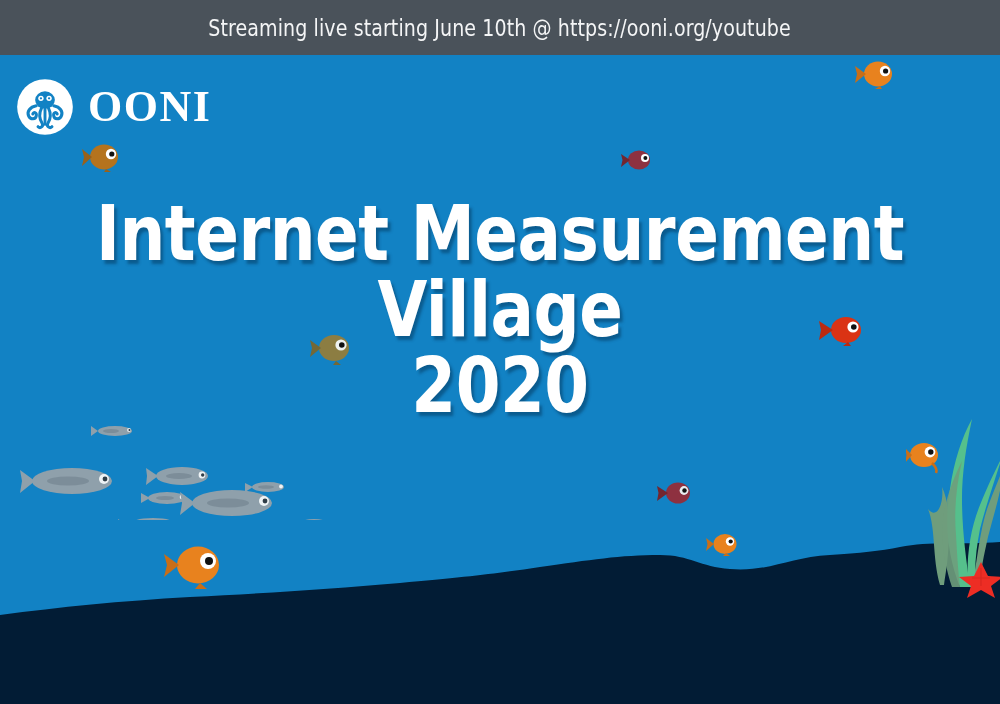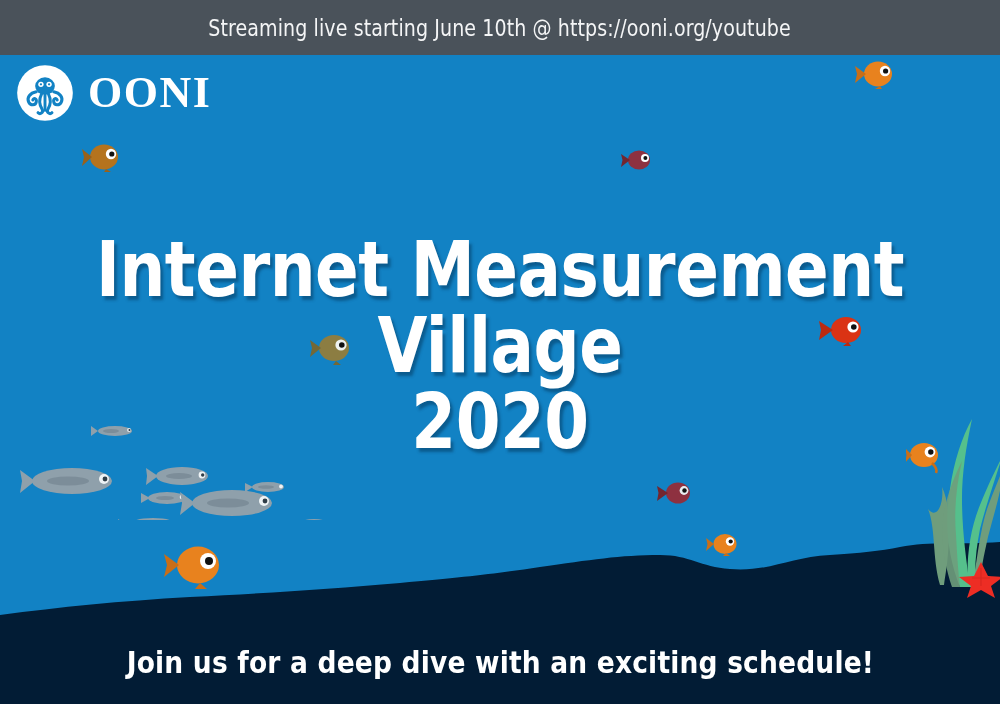--- a/index.html
+++ b/index.html
@@ -54,21 +54,21 @@
     position: absolute;
     left: 0; top: 0;
     width: 1000px;
     height: 649px;
     z-index: 5;
   }
 
   
   #logo-block {
     position: absolute;
-    left: 16px; top: 64px;
+    left: 16px; top: 78px;
     display: flex;
     align-items: center;
     z-index: 30;
   }
   #logo-mark {
     width: 58px;
     height: 58px;
     display: block;
   }
   #logo-word {
@@ -82,21 +82,20 @@
   }
 
   
   #headline-block {
     position: absolute;
     left: 0; top: 196px;
     width: 1000px;
     text-align: center;
     z-index: 25;
     pointer-events: none;
-    margin-top: 36px;
   }
   .headline-line {
     color: #ffffff;
     font-family: "DejaVu Sans Condensed", "Liberation Sans Narrow", "Liberation Sans", sans-serif;
     font-weight: bold;
     font-size: 77px;
     line-height: 76px;
     letter-spacing: -0.5px;
     text-shadow: 3px 4px 3px rgba(3, 45, 77, .45);
     transform: scaleX(.93);
@@ -346,17 +345,14 @@
     </svg>
     <span id="logo-word">OONI</span>
   </div>
 
   <div id="headline-block">
     <div class="headline-line">Internet Measurement</div>
     <div class="headline-line">Village</div>
     <div class="headline-line">2020</div>
   </div>
 
-  <div id="tagline-bar">
-    <span id="tagline-text">Join us for a deep dive with an exciting schedule!</span>
-  </div>
 
 </div>
 
 </body></html>

